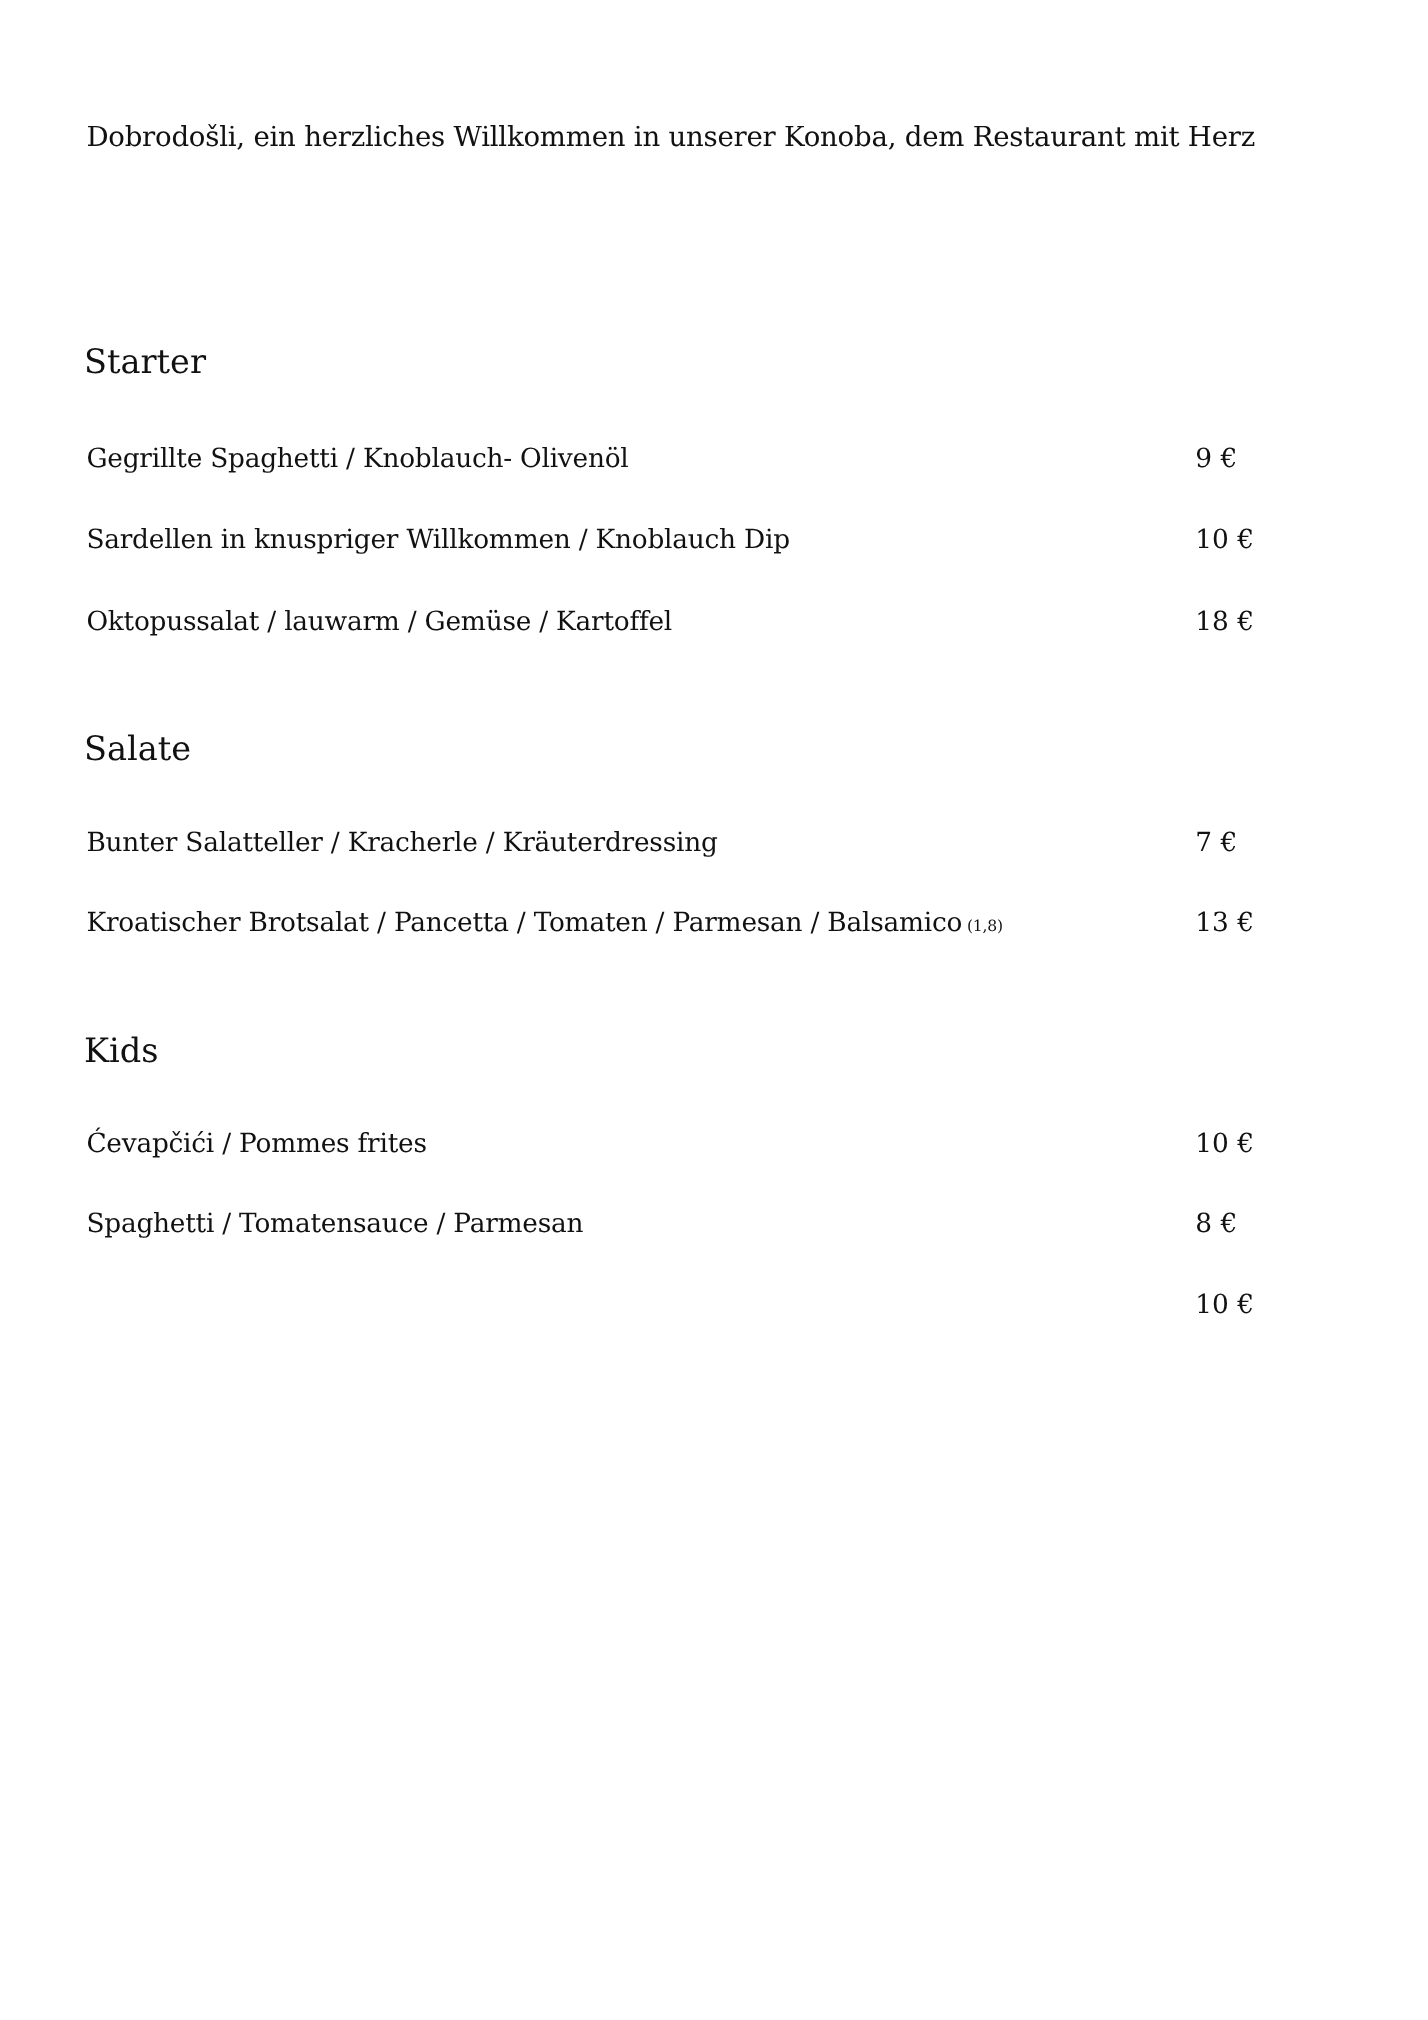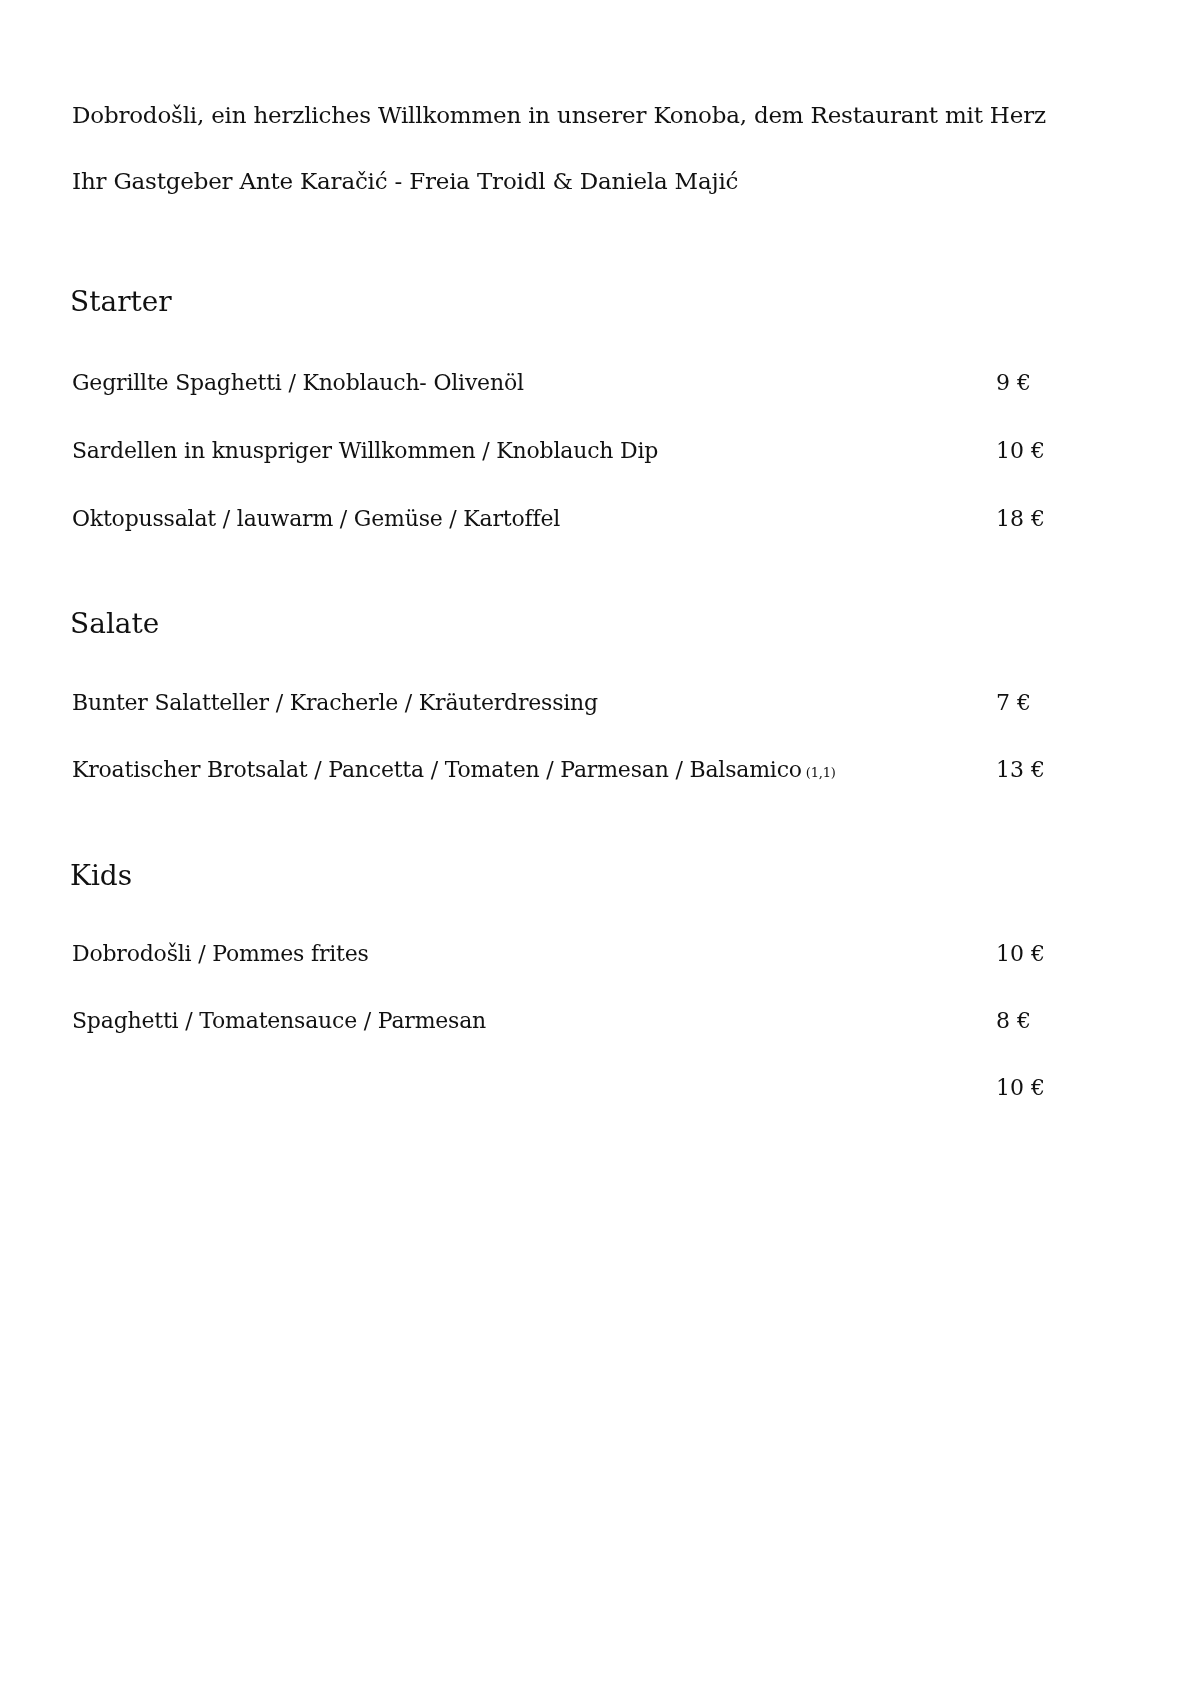--- a/index.html
+++ b/index.html
@@ -58,46 +58,45 @@
       line-height: 1;
       white-space: nowrap;
     }
   </style>
 </head>
 <body>
 
 <div class="page">
 
   <div class="line intro" style="top:104px;">Dobrodošli, ein herzliches Willkommen in unserer Konoba, dem Restaurant mit Herz</div>
-  <div class="line intro" style="top:170px;">Ihr Gastgeber Ante Karačić - Freia Troidl &amp; Daniela Majić</div>
 
   <div class="heading" style="top:288px;">Starter</div>
 
   <div class="item-name" style="top:372px;">Gegrillte Spaghetti / Knoblauch- Olivenöl</div>
   <div class="price" style="top:372px;">9 €</div>
 
   <div class="item-name" style="top:440px;">Sardellen in knuspriger Willkommen / Knoblauch Dip</div>
   <div class="price" style="top:440px;">10 €</div>
 
   <div class="item-name" style="top:508px;text-align:center;">Oktopussalat / lauwarm / Gemüse / Kartoffel</div>
   <div class="price" style="top:508px;">18 €</div>
 
   <div class="heading" style="top:610px;">Salate</div>
 
   <div class="item-name" style="top:692px;">Bunter Salatteller / Kracherle / Kräuterdressing</div>
   <div class="price" style="top:692px;">7 €</div>
 
   <div class="item-name" style="top:759px;">
-    <span>Kroatischer Brotsalat / Pancetta / Tomaten / Parmesan / Balsamico</span><span class="allergens">(1,1)</span>
+    <span>Kroatischer Brotsalat / Pancetta / Tomaten / Parmesan / Balsamico</span><span class="allergens">(1,8)</span>
   </div>
   <div class="price" style="top:759px;">13 €</div>
 
   <div class="heading" style="top:862px;">Kids</div>
 
-  <div class="item-name" style="top:943px;">Dobrodošli / Pommes frites</div>
+  <div class="item-name" style="top:943px;">Ćevapčići / Pommes frites</div>
   <div class="price" style="top:943px;">10 €</div>
 
   <div class="item-name" style="top:1010px;">Spaghetti / Tomatensauce / Parmesan</div>
   <div class="price" style="top:1010px;">8 €</div>
 
   <div class="price" style="top:1077px;">10 €</div>
 
 </div>
 
 </body></html>

